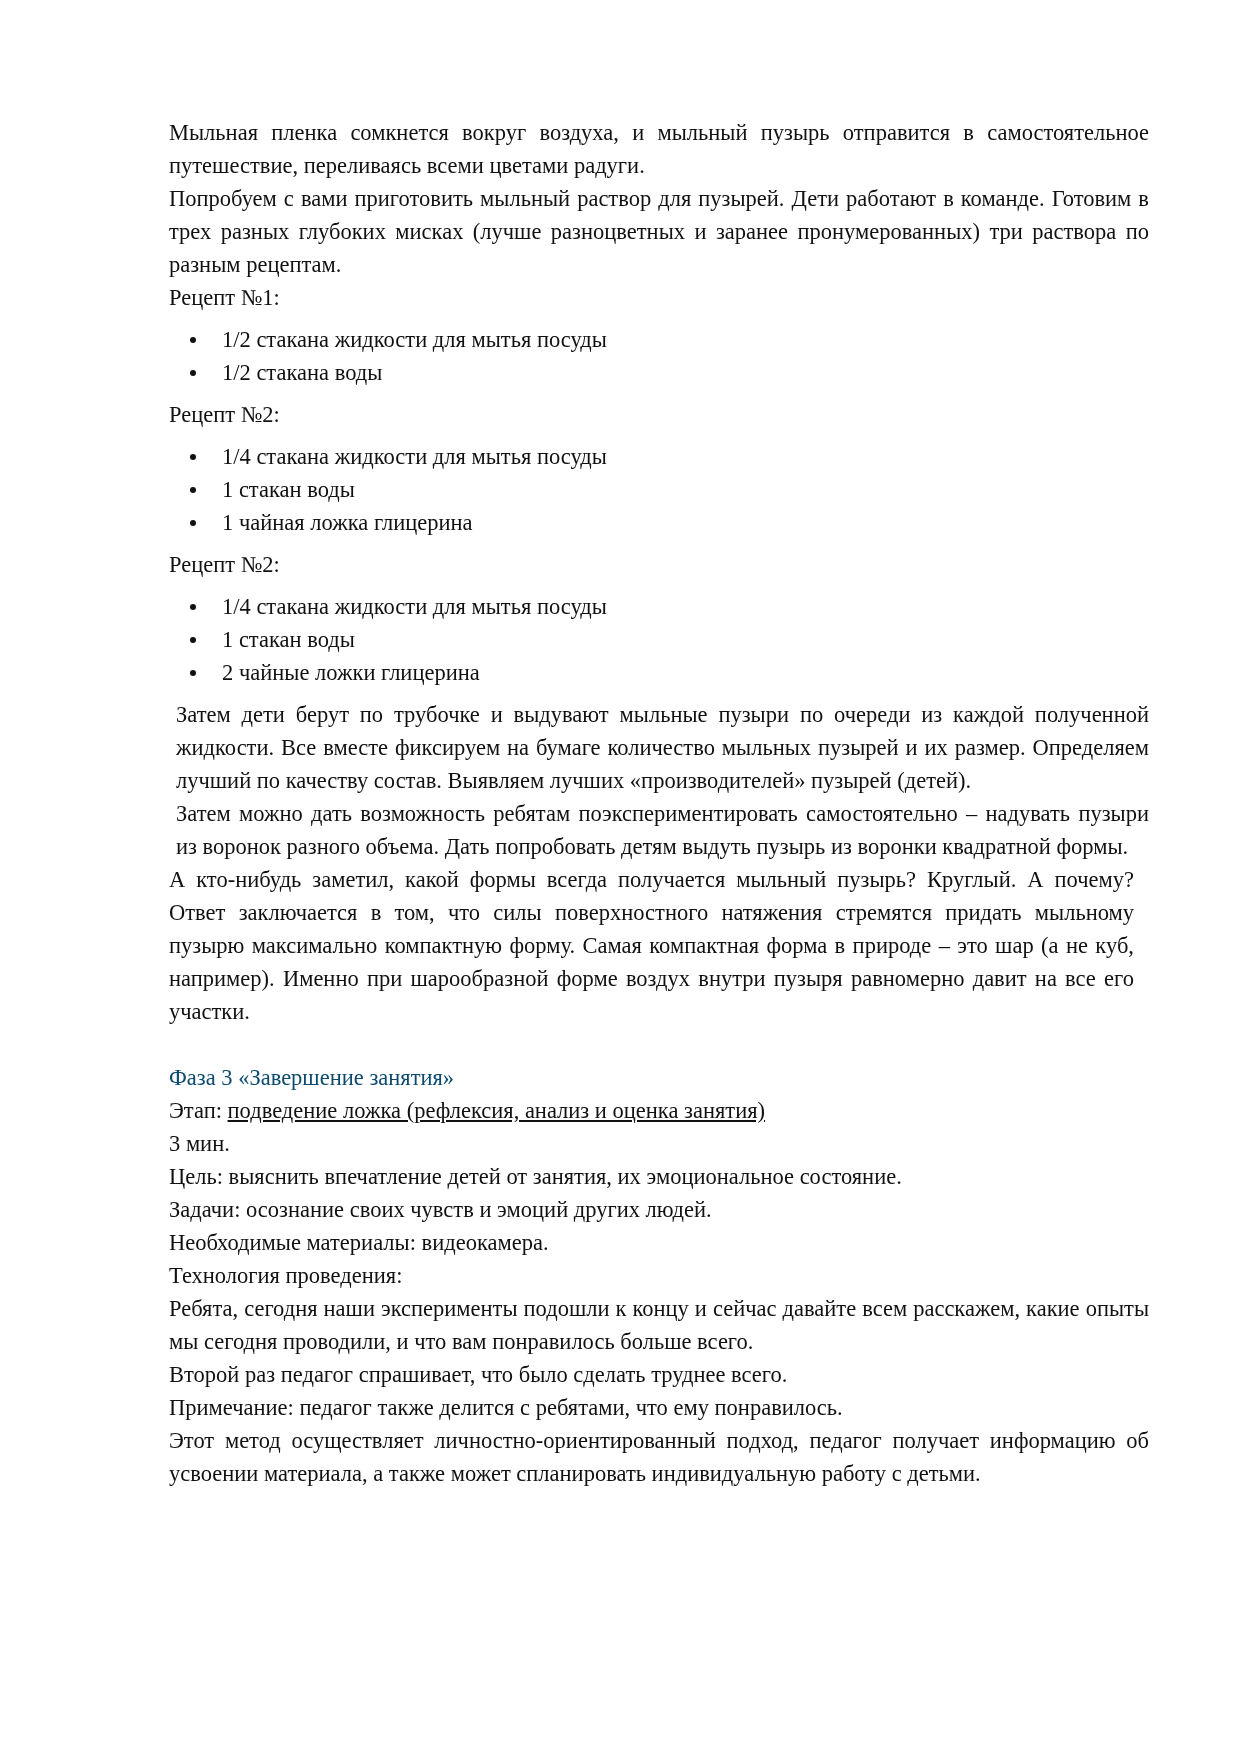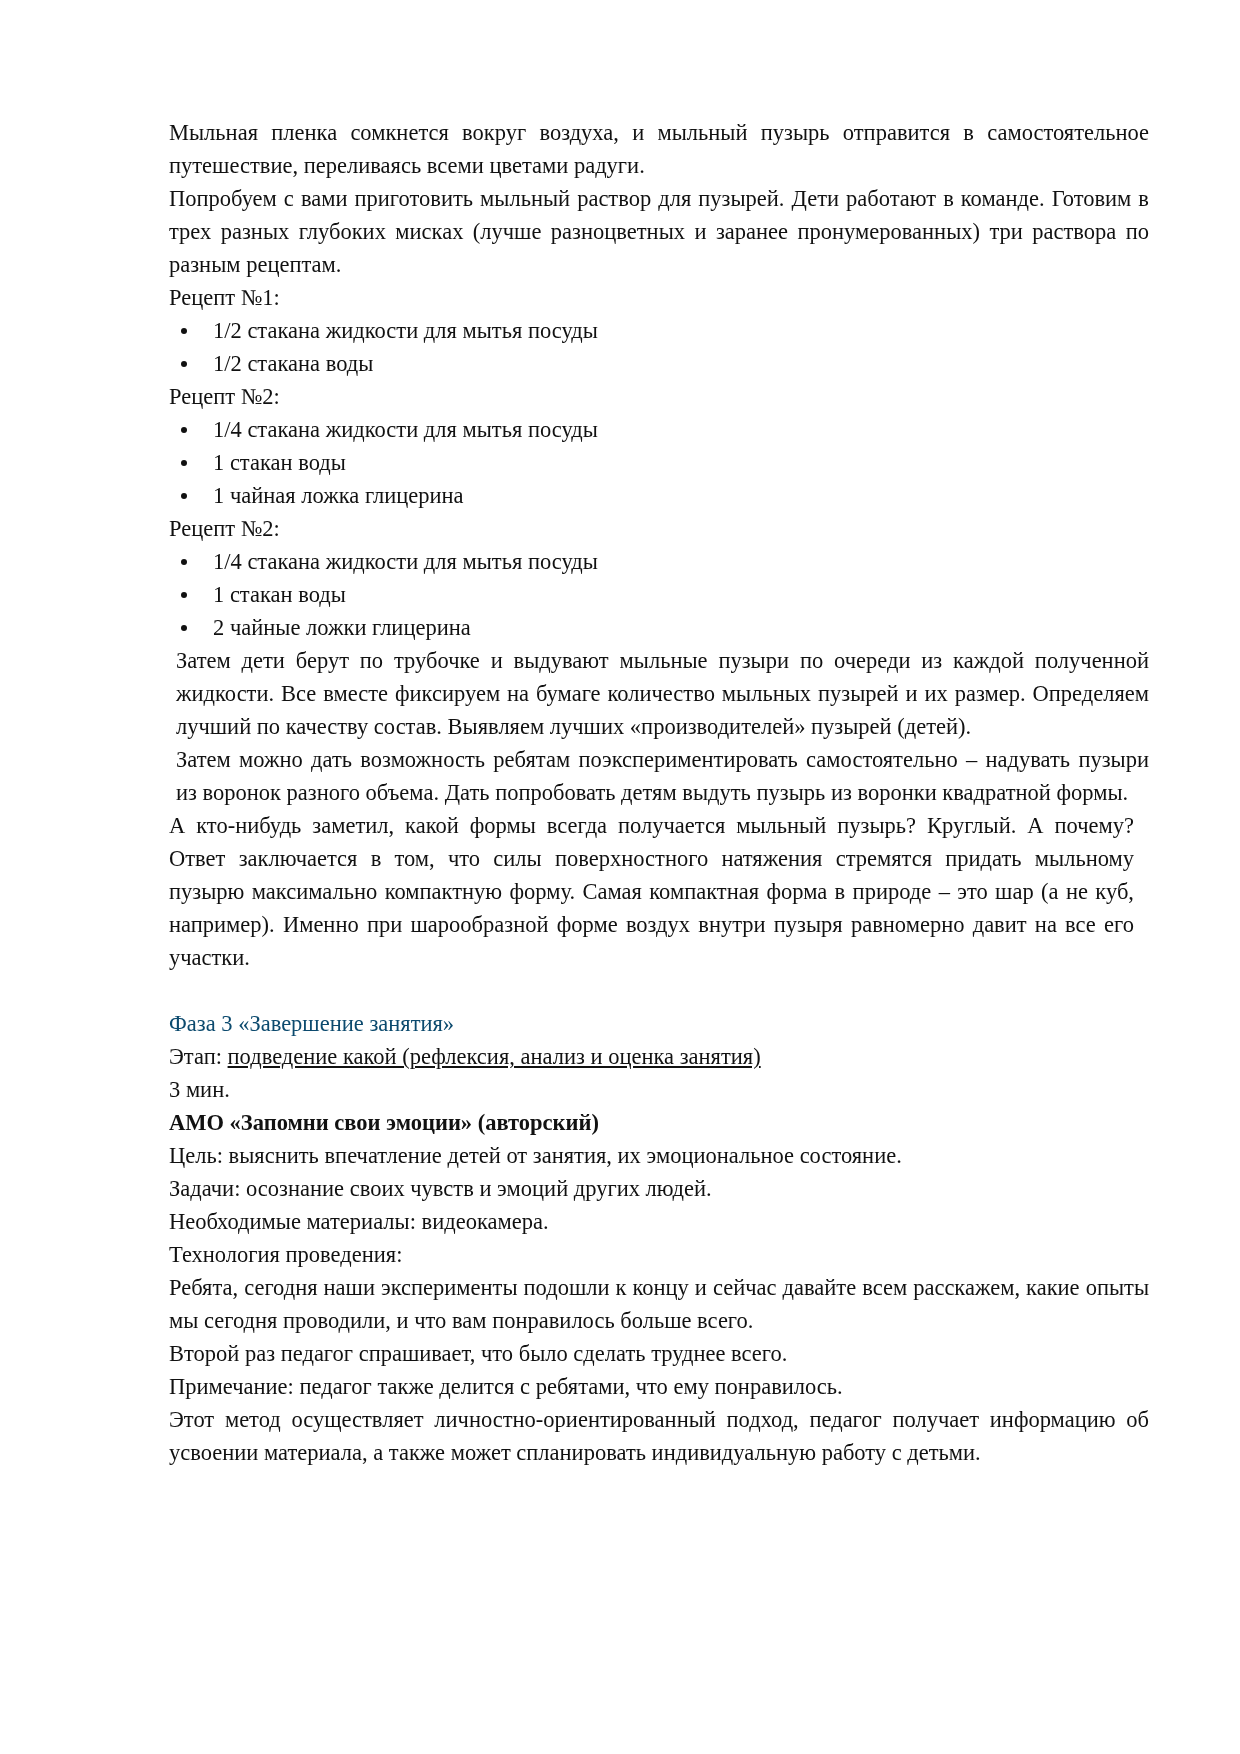--- a/index.html
+++ b/index.html
@@ -5,21 +5,21 @@
   html, body { margin: 0; padding: 0; background: #ffffff; }
   body { width: 1240px; height: 1754px; position: relative; overflow: hidden; }
   .page {
     position: absolute; left: 169px; top: 116px; width: 980px;
     font-family: "Liberation Serif", serif; font-size: 22.5px; color: #111;
     line-height: 33px;
   }
   .p { margin: 0; }
   .just { text-align: justify; text-align-last: left; }
   .indent-block { padding-left: 7px; }
-  ul.rec { list-style: none; margin: 0; padding: 0; }
+  ul.rec { list-style: none; margin: 9px; padding: 0; }
   ul.rec li { position: relative; padding-left: 44px; }
   ul.rec li::before {
     content: ""; position: absolute; left: 12px; top: 14px;
     width: 6px; height: 6px; border-radius: 50%; background: #111;
   }
   .phase { color: #0c4a6e; margin-top: 33px; }
   .u { text-decoration: underline; }
   .b { font-weight: bold; }
   .narrow { width: 965px; }
 </style>
@@ -51,23 +51,22 @@
   </ul>
 
   <div class="indent-block">
     <p class="p just">Затем дети берут по трубочке и выдувают мыльные пузыри по очереди из каждой полученной жидкости. Все вместе фиксируем на бумаге количество мыльных пузырей и их размер. Определяем лучший по качеству состав. Выявляем лучших «производителей» пузырей (детей).</p>
     <p class="p just">Затем можно дать возможность ребятам поэкспериментировать самостоятельно – надувать пузыри из воронок разного объема. Дать попробовать детям выдуть пузырь из воронки квадратной формы.</p>
   </div>
 
   <p class="p just narrow">А кто-нибудь заметил, какой формы всегда получается мыльный пузырь? Круглый. А почему? Ответ заключается в том, что силы поверхностного натяжения стремятся придать мыльному пузырю максимально компактную форму. Самая компактная форма в природе – это шар (а не куб, например). Именно при шарообразной форме воздух внутри пузыря равномерно давит на все его участки.</p>
 
   <p class="p phase">Фаза 3 «Завершение занятия»</p>
-  <p class="p"><span>Этап: </span><span class="u">подведение какой (рефлексия, анализ и оценка занятия)</span></p>
+  <p class="p"><span>Этап: </span><span class="u">подведение ложка (рефлексия, анализ и оценка занятия)</span></p>
   <p class="p">3 мин.</p>
-  <p class="p b">АМО «Запомни свои эмоции» (авторский)</p>
   <p class="p">Цель:  выяснить впечатление детей от занятия, их эмоциональное состояние.</p>
   <p class="p">Задачи: осознание своих чувств и эмоций других людей.</p>
   <p class="p">Необходимые  материалы:  видеокамера.</p>
   <p class="p">Технология проведения:</p>
   <p class="p just">Ребята, сегодня наши эксперименты подошли к концу и сейчас давайте всем расскажем, какие опыты мы сегодня проводили, и что вам понравилось больше всего.</p>
   <p class="p">Второй раз педагог спрашивает, что было сделать труднее всего.</p>
   <p class="p">Примечание:  педагог также делится с ребятами, что ему понравилось.</p>
   <p class="p just">Этот метод осуществляет личностно-ориентированный подход, педагог получает информацию об усвоении материала, а также может спланировать индивидуальную работу с детьми.</p>
 </div>
 

